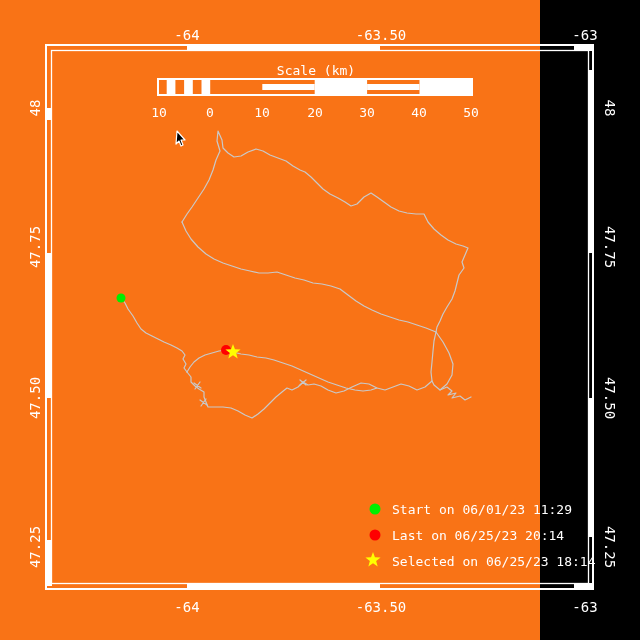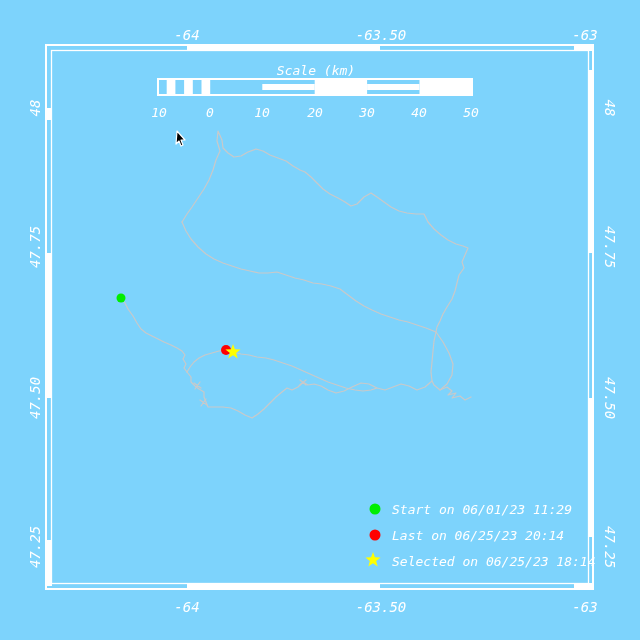--- a/index.html
+++ b/index.html
@@ -1,16 +1,16 @@
 <!DOCTYPE html>
 <html><head>
 <meta charset="utf-8">
 <style>
   html,body{margin:0;padding:0;background:#000;width:640px;height:640px;overflow:hidden;}
-  .stage{position:relative;width:640px;height:640px;background:#7dd3fc;font-style:italic;}
+  .stage{position:relative;width:540px;height:640px;background:#f97316;}
   svg text{font-family:"DejaVu Sans Mono","Liberation Mono",monospace;fill:#ffffff;}
   .axis-label{font-size:14px;}
   .side-label{font-size:14px;}
   .scale-title{font-size:13px;}
   .scale-num{font-size:13px;}
   .legend-text{font-size:13px;}
   .frame-line{fill:none;stroke:#ffffff;}
   .zebra{fill:#ffffff;stroke:none;}
   .barseg{stroke:none;}
 </style>

